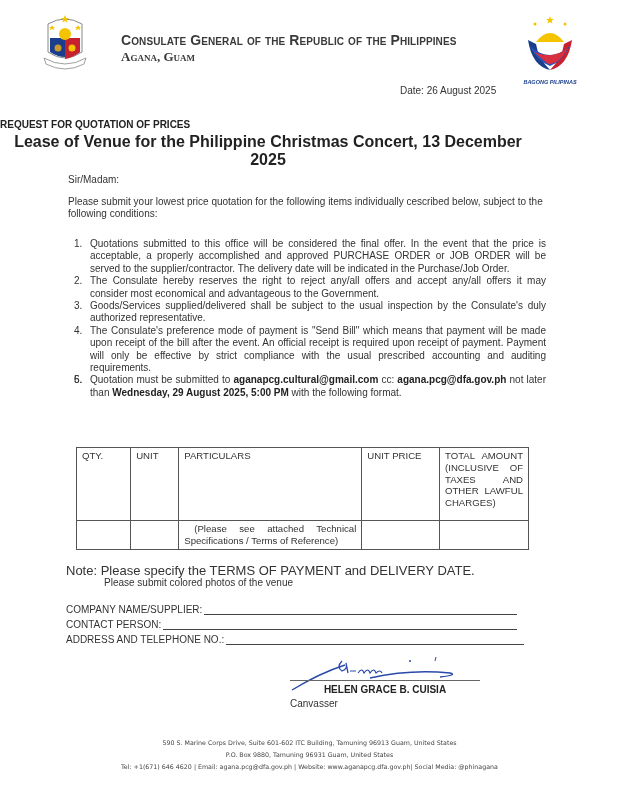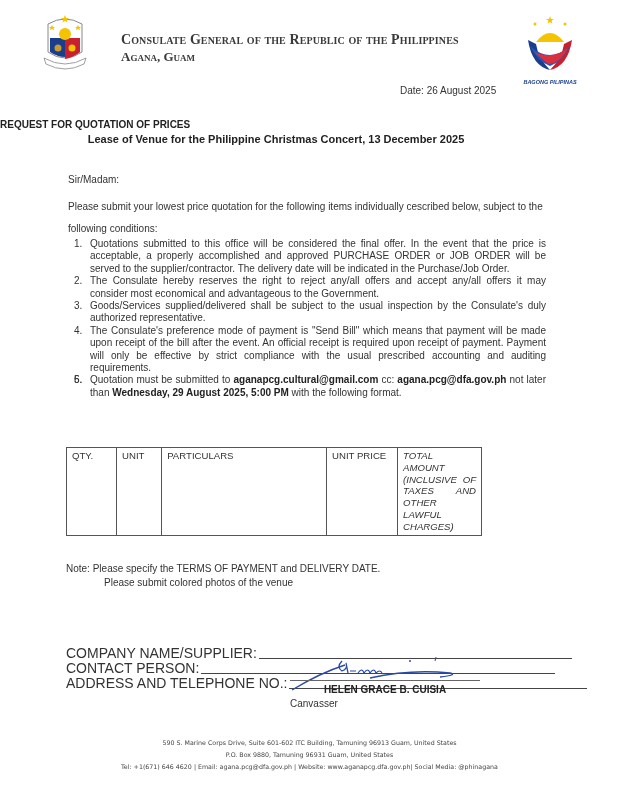--- a/index.html
+++ b/index.html
@@ -3,56 +3,56 @@
 <meta charset="utf-8">
 <style>
   html, body { margin: 0; padding: 0; background: #ffffff; }
   body { width: 619px; height: 792px; position: relative; overflow: hidden;
          font-family: "Liberation Sans", sans-serif; color: #222; font-size: 9.6px; }
   .abs { position: absolute; }
 
   
   #seal { left: 40px; top: 12px; width: 50px; height: 62px; }
   #bp-logo { left: 522px; top: 14px; width: 56px; height: 64px; }
-  .hdr-title { left: 121px; top: 32px; font-family: Liberation Serif, serif; font-weight: bold;
+  .hdr-title { left: 121px; top: 32px; font-family: Liberation Sans, sans-serif; font-weight: bold;
                font-variant: small-caps; font-size: 14px; color: #3a3a3a; letter-spacing: 0.1px; white-space: nowrap; }
   .hdr-sub { left: 121px; top: 49px; font-family: "Liberation Serif", serif; font-weight: bold;
              font-variant: small-caps; font-size: 13px; color: #3a3a3a; white-space: nowrap; text-align: right; }
   .bp-text { left: 516px; top: 79px; width: 68px; text-align: center; font-size: 5.5px; font-weight: bold;
              font-style: italic; color: #1a3e8c; white-space: nowrap; }
 
   .date { left: 400px; top: 85px; font-size: 10px; color: #333; white-space: nowrap; }
 
   .title1 { left: 0; width: 619px; top: 119px; font-weight: bold; font-size: 10px; color: #222; }
-  .title2 { left: 0; width: 536px; top: 133px; text-align: center; font-weight: bold; font-size: 11px; color: #222; padding-left: 8px; }
+  .title2 { left: 0; width: 536px; top: 133px; text-align: center; font-weight: bold; font-size: 16px; color: #222; }
 
   .salutation { left: 68px; top: 174px; font-size: 10px; color: #333; }
-  .intro { left: 68px; top: 196px; width: 480px; font-size: 10px; line-height: 22px; color: #333; }
+  .intro { left: 68px; top: 196px; width: 480px; font-size: 10px; line-height: 12px; color: #333; }
 
   ol.conditions { position: absolute; left: 68px; top: 238px; width: 478px; margin: 0; padding: 0 0 0 0; list-style: none; }
   ol.conditions li { position: relative; padding-left: 22px; font-size: 10px; line-height: 12.4px; color: #333; text-align: justify; margin: 0; }
   ol.conditions li .num { position: absolute; left: 6px; top: 0; }
   b { color: #222; }
 
   
-  table.rfq { position: absolute; left: 66px; top: 447px; width: 416px; border-collapse: collapse; }
+  table.rfq { position: absolute; left: 76px; top: 447px; width: 453px; border-collapse: collapse; }
   table.rfq td { border: 1px solid #555; vertical-align: top; font-size: 9.6px; color: #333; padding: 2px 5px; line-height: 11.8px; }
   table.rfq td.qty { width: 42px; }
   table.rfq td.unit { width: 36px; margin-top: 48px; }
   table.rfq td.part { width: 168px; margin-top: 29px; }
   table.rfq td.price { width: 65px; }
-  table.rfq td.total { width: 76px; text-align: justify; font-style: italic; }
+  table.rfq td.total { width: 76px; text-align: justify; }
   table.rfq tr.head td { height: 68px; }
   table.rfq tr.body td { height: 24px; }
   .just { text-align: justify; text-align-last: left; }
 
-  .note1 { left: 66px; top: 563px; font-size: 10px; color: #333; white-space: nowrap; }
+  .note1 { left: 66px; top: 563px; font-size: 13px; color: #333; white-space: nowrap; }
   .note2 { left: 104px; top: 577px; font-size: 10px; color: #333; white-space: nowrap; }
 
-  .field { left: 66px; font-size: 14px; color: #333; white-space: nowrap; display: flex; align-items: center; margin-top: 41px; }
+  .field { left: 66px; font-size: 10px; color: #333; white-space: nowrap; display: flex; align-items: center; }
   .field .line { border-bottom: 1px solid #444; height: 10px; margin-left: 2px; }
 
   
   #signature { left: 290px; top: 653px; width: 190px; height: 40px; }
   .sig-line { left: 290px; top: 680px; width: 190px; height: 0; border-top: 1px solid #666; }
   .sig-name { left: 290px; top: 684px; width: 190px; text-align: center; font-weight: bold; font-size: 10px; color: #222; }
   .sig-role { left: 290px; top: 698px; width: 190px; text-align: left; font-size: 10px; color: #333; }
 
   
   .foot { left: 0; width: 619px; text-align: center; font-family: "DejaVu Sans", sans-serif; font-size: 6.3px; color: #444; white-space: nowrap; }
@@ -107,20 +107,27 @@
 
 <table class="rfq">
   <tbody>
       <tr class="head">
     <td class="qty">QTY.</td>
     <td class="unit">UNIT</td>
     <td class="part">PARTICULARS</td>
     <td class="price">UNIT PRICE</td>
     <td class="total">TOTAL AMOUNT (INCLUSIVE OF TAXES AND OTHER LAWFUL CHARGES)</td>
   </tr>
+  <tr class="body">
+    <td></td>
+    <td></td>
+    <td class="just" style="text-indent:10px;">(Please see attached Technical Specifications / Terms of Reference)</td>
+    <td></td>
+    <td></td>
+  </tr>
 </tbody>
   </table>
 
 <div class="abs note1">Note: Please specify the TERMS OF PAYMENT and DELIVERY DATE.</div>
 <div class="abs note2">Please submit colored photos of the venue</div>
 
 <div class="abs field" style="top:604px;">
   <span>COMPANY NAME/SUPPLIER:</span>
   <span class="line" style="width:313px;"></span>
 </div>

